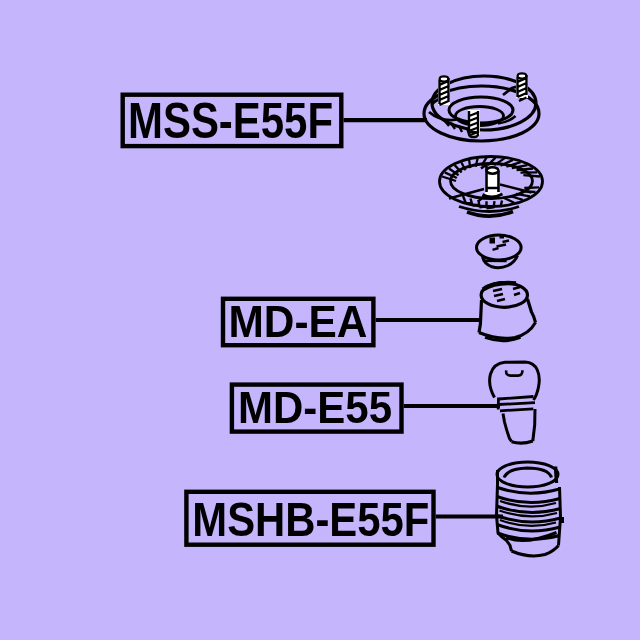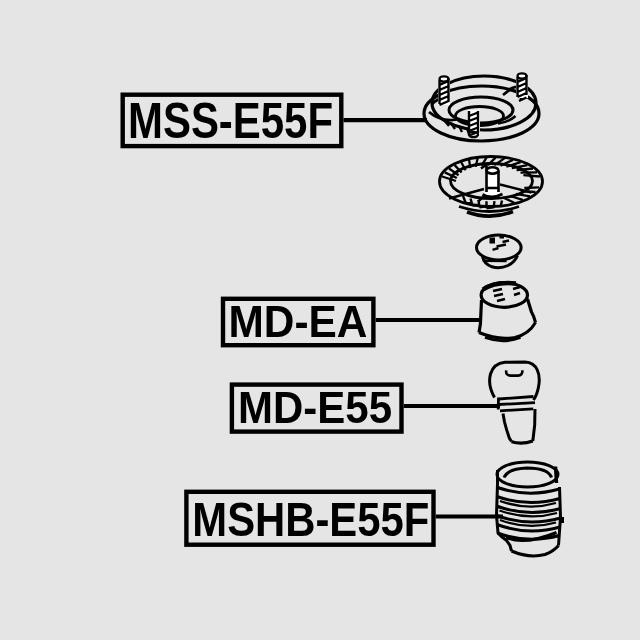--- a/index.html
+++ b/index.html
@@ -1,16 +1,16 @@
 <!DOCTYPE html>
 <html><head>
 <meta charset="utf-8">
 <style>
   html,body{margin:0;padding:0;background:#fff;}
-  .page{width:640px;height:640px;position:relative;background:#e5e5e5;overflow:hidden;}
+  .page{width:640px;height:640px;position:relative;background:#c4b5fd;overflow:hidden;}
   svg{position:absolute;top:0;left:0;}
   text{font-family:"Liberation Sans",sans-serif;font-weight:bold;fill:#000;}
 </style>
 </head>
 <body>
 <div class="page">
 <svg width="640" height="640" viewBox="0 0 640 640" fill="none" stroke="#000">
 
 <g stroke="#000" stroke-width="4.4" fill="none">
   <rect x="122.7" y="94.7" width="218.6" height="51.4"></rect>

